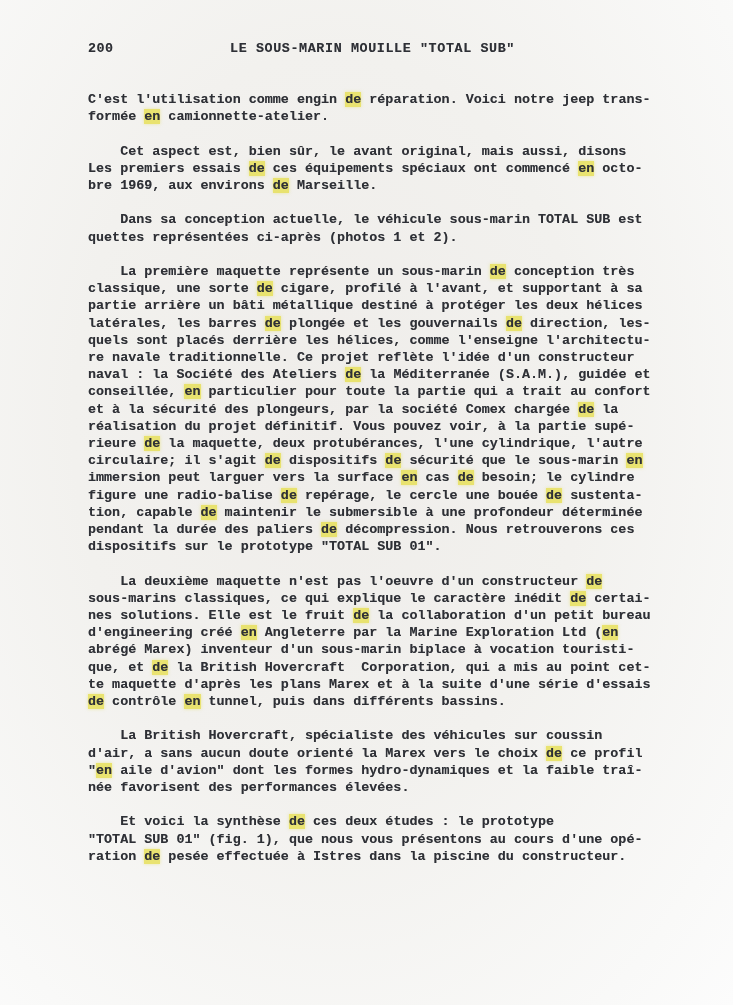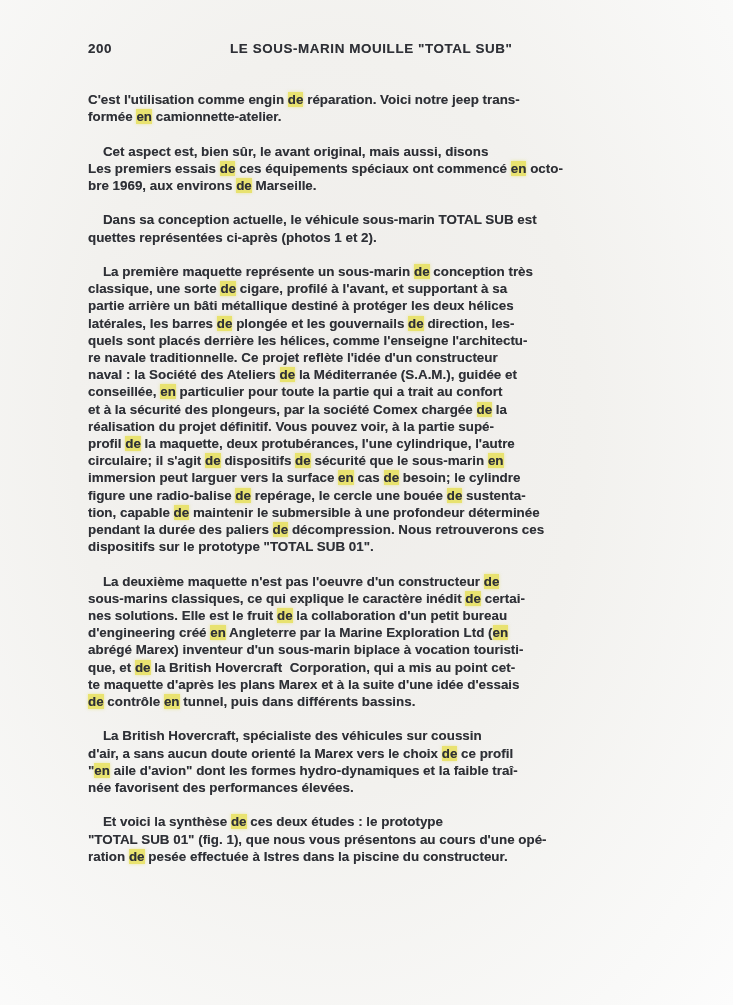--- a/index.html
+++ b/index.html
@@ -9,21 +9,21 @@
     height: 1005px;
     overflow: hidden;
   }
   body {
     background: radial-gradient(ellipse at 45% 42%, #efedea 0%, #f2f1ee 45%, #f9f9f8 85%, #fcfcfc 100%);
   }
   .scan {
     position: relative;
     width: 733px;
     height: 1005px;
-    font-family: Liberation Sans, sans-serif;
+    font-family: Liberation Mono, monospace;
     font-weight: 700;
     color: #2e3036;
     text-shadow: 0 0 0.6px rgba(46, 48, 54, 0.45);
   }
   .pagenum {
     position: absolute;
     left: 88px;
     top: 40px;
     font-size: 13.4px;
     line-height: 17.2px;
@@ -83,36 +83,36 @@
         <div class="line"><span>    La première maquette représente un sous-marin </span><span class="hl">de</span><span> conception très</span></div>
         <div class="line"><span>classique, une sorte </span><span class="hl">de</span><span> cigare, profilé à l'avant, et supportant à sa</span></div>
         <div class="line"><span>partie arrière un bâti métallique destiné à protéger les deux hélices</span></div>
         <div class="line"><span>latérales, les barres </span><span class="hl">de</span><span> plongée et les gouvernails </span><span class="hl">de</span><span> direction, les-</span></div>
         <div class="line"><span>quels sont placés derrière les hélices, comme l'enseigne l'architectu-</span></div>
         <div class="line"><span>re navale traditionnelle. Ce projet reflète l'idée d'un constructeur</span></div>
         <div class="line"><span>naval : la Société des Ateliers </span><span class="hl">de</span><span> la Méditerranée (S.A.M.), guidée et</span></div>
         <div class="line"><span>conseillée, </span><span class="hl">en</span><span> particulier pour toute la partie qui a trait au confort</span></div>
         <div class="line"><span>et à la sécurité des plongeurs, par la société Comex chargée </span><span class="hl">de</span><span> la</span></div>
         <div class="line"><span>réalisation du projet définitif. Vous pouvez voir, à la partie supé-</span></div>
-        <div class="line"><span>profil </span><span class="hl">de</span><span> la maquette, deux protubérances, l'une cylindrique, l'autre</span></div>
+        <div class="line"><span>rieure </span><span class="hl">de</span><span> la maquette, deux protubérances, l'une cylindrique, l'autre</span></div>
         <div class="line"><span>circulaire; il s'agit </span><span class="hl">de</span><span> dispositifs </span><span class="hl">de</span><span> sécurité que le sous-marin </span><span class="hl">en</span></div>
         <div class="line"><span>immersion peut larguer vers la surface </span><span class="hl">en</span><span> cas </span><span class="hl">de</span><span> besoin; le cylindre</span></div>
         <div class="line"><span>figure une radio-balise </span><span class="hl">de</span><span> repérage, le cercle une bouée </span><span class="hl">de</span><span> sustenta-</span></div>
         <div class="line"><span>tion, capable </span><span class="hl">de</span><span> maintenir le submersible à une profondeur déterminée</span></div>
         <div class="line"><span>pendant la durée des paliers </span><span class="hl">de</span><span> décompression. Nous retrouverons ces</span></div>
         <div class="line"><span>dispositifs sur le prototype "TOTAL SUB 01".</span></div>
       </div>
       <div class="paragraph">
         <div class="line"><span>    La deuxième maquette n'est pas l'oeuvre d'un constructeur </span><span class="hl">de</span></div>
         <div class="line"><span>sous-marins classiques, ce qui explique le caractère inédit </span><span class="hl">de</span><span> certai-</span></div>
         <div class="line"><span>nes solutions. Elle est le fruit </span><span class="hl">de</span><span> la collaboration d'un petit bureau</span></div>
         <div class="line"><span>d'engineering créé </span><span class="hl">en</span><span> Angleterre par la Marine Exploration Ltd (</span><span class="hl">en</span></div>
         <div class="line"><span>abrégé Marex) inventeur d'un sous-marin biplace à vocation touristi-</span></div>
         <div class="line"><span>que, et </span><span class="hl">de</span><span> la British Hovercraft  Corporation, qui a mis au point cet-</span></div>
-        <div class="line"><span>te maquette d'après les plans Marex et à la suite d'une idée d'essais</span></div>
+        <div class="line"><span>te maquette d'après les plans Marex et à la suite d'une série d'essais</span></div>
         <div class="line"><span class="hl">de</span><span> contrôle </span><span class="hl">en</span><span> tunnel, puis dans différents bassins.</span></div>
       </div>
       <div class="paragraph">
         <div class="line"><span>    La British Hovercraft, spécialiste des véhicules sur coussin</span></div>
         <div class="line"><span>d'air, a sans aucun doute orienté la Marex vers le choix </span><span class="hl">de</span><span> ce profil</span></div>
         <div class="line"><span>"</span><span class="hl">en</span><span> aile d'avion" dont les formes hydro-dynamiques et la faible traî-</span></div>
         <div class="line"><span>née favorisent des performances élevées.</span></div>
       </div>
       <div class="paragraph">
         <div class="line"><span>    Et voici la synthèse </span><span class="hl">de</span><span> ces deux études : le prototype</span></div>

